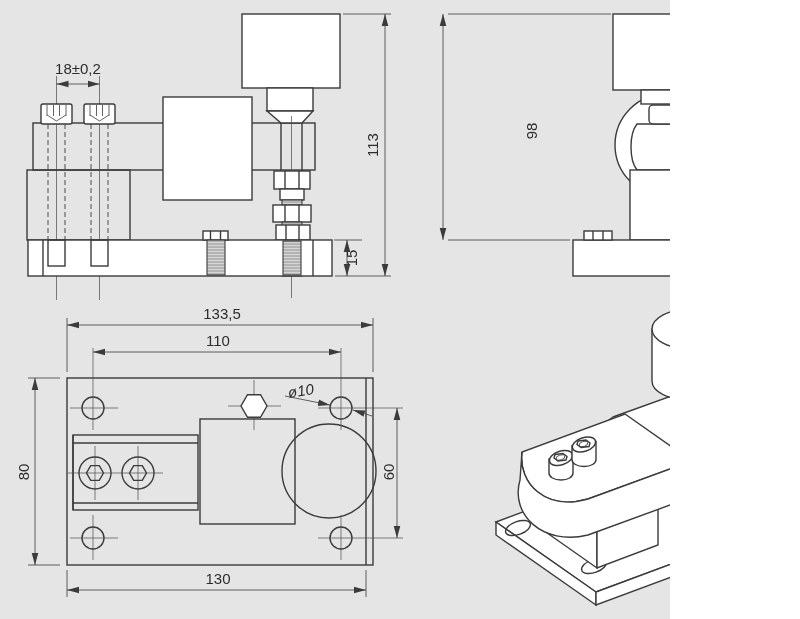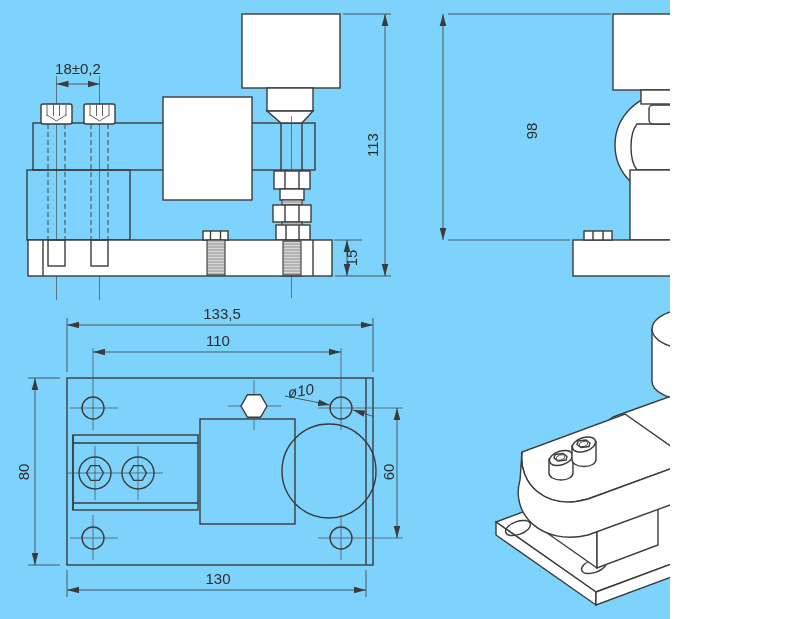--- a/index.html
+++ b/index.html
@@ -1,16 +1,16 @@
 <!DOCTYPE html>
 <html><head>
 <meta charset="utf-8">
 <style>
   html,body{margin:0;padding:0;background:#fff;}
-  .sheet{width:670px;height:619px;background:#7dd3fc;position:relative;overflow:hidden;}
+  .sheet{width:670px;height:619px;background:#e5e5e5;position:relative;overflow:hidden;}
   svg{display:block;}
   .ol{stroke:#3b3b3b;stroke-width:1.4;fill:none;stroke-linecap:butt;}
   .olf{stroke:#3b3b3b;stroke-width:1.4;fill:#ffffff;}
   .thin{stroke:#3b3b3b;stroke-width:0.8;fill:none;}
   .cl{stroke:#4a4a4a;stroke-width:0.7;fill:none;}
   .dash{stroke:#3b3b3b;stroke-width:0.9;fill:none;stroke-dasharray:5 3;}
   .dim{stroke:#3b3b3b;stroke-width:0.8;fill:none;}
   .thr{fill:url(#thrpat);stroke:#3b3b3b;stroke-width:1.1;}
   .dimtxt{font-family:"Liberation Sans","DejaVu Sans",sans-serif;font-size:15px;fill:#2d2d2d;}
   .dimtxt.it{font-style:italic;}

